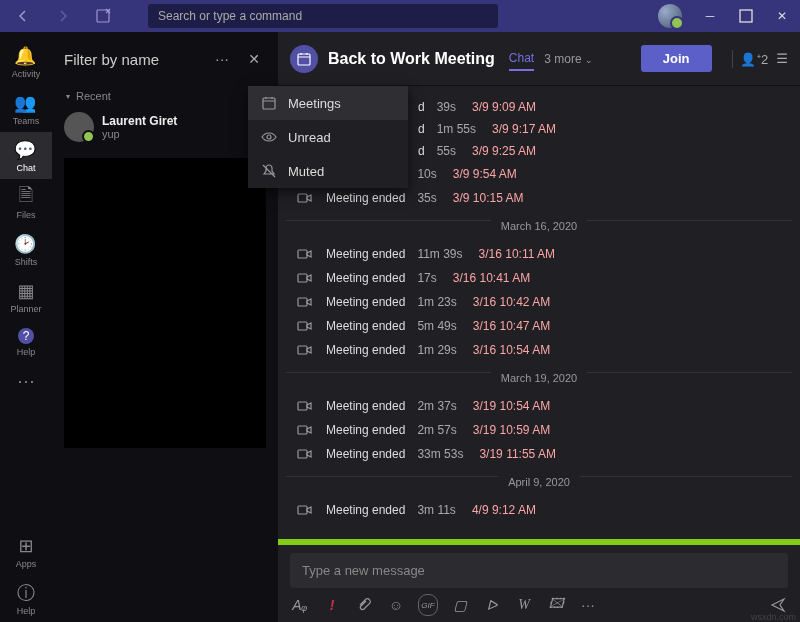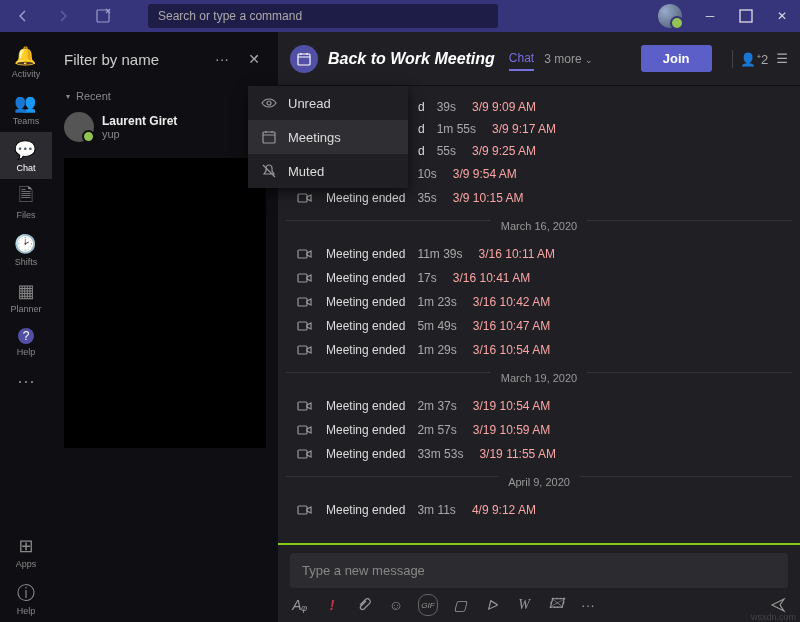--- a/index.html
+++ b/index.html
@@ -44,41 +44,41 @@
   
   .filtermenu { position:absolute; top:86px; left:248px; width:160px; background:#1f1f24; box-shadow:0 4px 12px rgba(0,0,0,0.6); z-index:50; overflow:hidden; }
   .filtermenu .fitem { display:flex; align-items:center; gap:10px; padding:8px 12px; font-size:13px; color:#ddd; }
   .filtermenu .fitem.sel { background:#2e2e33; }
   .filtermenu .fico { width:18px; height:18px; display:flex; align-items:center; justify-content:center; color:#999; }
   
   
   .conv { flex:1; display:flex; flex-direction:column; background:#1f1f24; min-width:0; }
   .conv-header { height:54px; display:flex; align-items:center; padding:0 12px; gap:10px; border-bottom:1px solid #111; }
   .conv-header .calico { width:28px; height:28px; border-radius:50%; background:#5250a5; display:flex; align-items:center; justify-content:center; color:#fff; font-size:14px; }
-  .conv-header .ctitle { font-size:16px; font-weight:700; color:#fff;font-style:italic; }
+  .conv-header .ctitle { font-size:16px; font-weight:700; color:#fff; }
   .conv-header .tabs { display:flex; gap:12px; font-size:12px; color:#999; margin-left:4px; }
   .conv-header .tabs .tab { padding: 4px 0; }
   .conv-header .tabs .tab.on { color:#7670e0; border-bottom:2px solid #7670e0; }
   .conv-header .more { font-size:12px; color:#999; }
   .conv-header .spc { flex:1; }
   .joinbtn { background:#5b5fc7; color:#fff; border:none; border-radius:3px; padding:6px 22px; font-size:13px; font-weight:600; }
   .head-icons { display:flex; align-items:center; gap:8px; color:#aaa; font-size:13px; margin-left:10px;}
   .head-icons .vsep{ width:1px; height:18px; background:#444;}
   
   .messages { flex:1; overflow:auto; padding:10px 8px; font-size:12px; color:#ccc; }
   .mline { display:flex; align-items:center; gap:10px; padding:4px 8px; }
   .mico { width:22px; display:flex; align-items:center; justify-content:center; color:#999; }
   .mtxt { color:#ddd; }
   .mdur { color:#aaa; margin-left:2px; }
   .mts  { color:#fca5a5; margin-left:6px; }
   .datesep { display:flex; align-items:flex-start; margin:10px 0; }
   .datesep .line { flex:1; height:1px; background:#333; }
   .datesep .lbl { font-size:11px; color:#999; padding:0 10px; }
   
-  .composer { border-top:2px solid #84cc16; padding:8px 12px 6px; }
+  .composer { border-top:6px solid #84cc16; padding:8px 12px 6px; }
   .compose-input { background:#2b2b30; border-radius:3px; padding:10px 12px; color:#888; font-size:13px; margin-bottom:6px; }
   .compose-toolbar { display:flex; align-items:center; gap:12px; color:#999; font-size:14px; }
   .compose-toolbar .ci { width:20px; height:20px; display:flex; align-items:center; justify-content:center;font-style:italic; }
   .compose-toolbar .spc { flex:1; }
   
   .watermark { position:absolute; right:4px; bottom:0; font-size:9px; color:#444; }
   
   
   svg { width: 16px; height: 16px; }
 </style>
@@ -385,38 +385,38 @@
             <svg viewBox="0 0 16 16" fill="none" stroke="currentColor" stroke-width="1.2">
               <path d="M2 8l12-6-4 6 4 6z"></path>
             </svg>
           </span>
       </div>
     </div>
   </div>
 </div>
 
 <div class="filtermenu">
+  <div class="fitem sel">
+    <span class="fico">
+        <svg viewBox="0 0 16 16" fill="none" stroke="currentColor" stroke-width="1.2">
+          <rect x="2" y="3" width="12" height="11" rx="1"></rect>
+          <path d="M2 6h12M5 2v2M11 2v2"></path>
+        </svg>
+      </span>
+    <span>Meetings</span>
+  </div>
   <div class="fitem">
     <span class="fico">
         <svg viewBox="0 0 16 16" fill="none" stroke="currentColor" stroke-width="1.2">
           <path d="M1 8s2.5-4 7-4 7 4 7 4-2.5 4-7 4-7-4-7-4z"></path>
           <circle cx="8" cy="8" r="2"></circle>
         </svg>
       </span>
     <span>Unread</span>
   </div>
-  <div class="fitem sel">
-    <span class="fico">
-        <svg viewBox="0 0 16 16" fill="none" stroke="currentColor" stroke-width="1.2">
-          <rect x="2" y="3" width="12" height="11" rx="1"></rect>
-          <path d="M2 6h12M5 2v2M11 2v2"></path>
-        </svg>
-      </span>
-    <span>Meetings</span>
-  </div>
   <div class="fitem">
     <span class="fico">
         <svg viewBox="0 0 16 16" fill="none" stroke="currentColor" stroke-width="1.2">
           <path d="M8 2a3 3 0 00-3 3v3l-2 3h10l-2-3V5a3 3 0 00-3-3zM2 2l12 12"></path>
         </svg>
       </span>
     <span>Muted</span>
   </div>
 </div>
 

